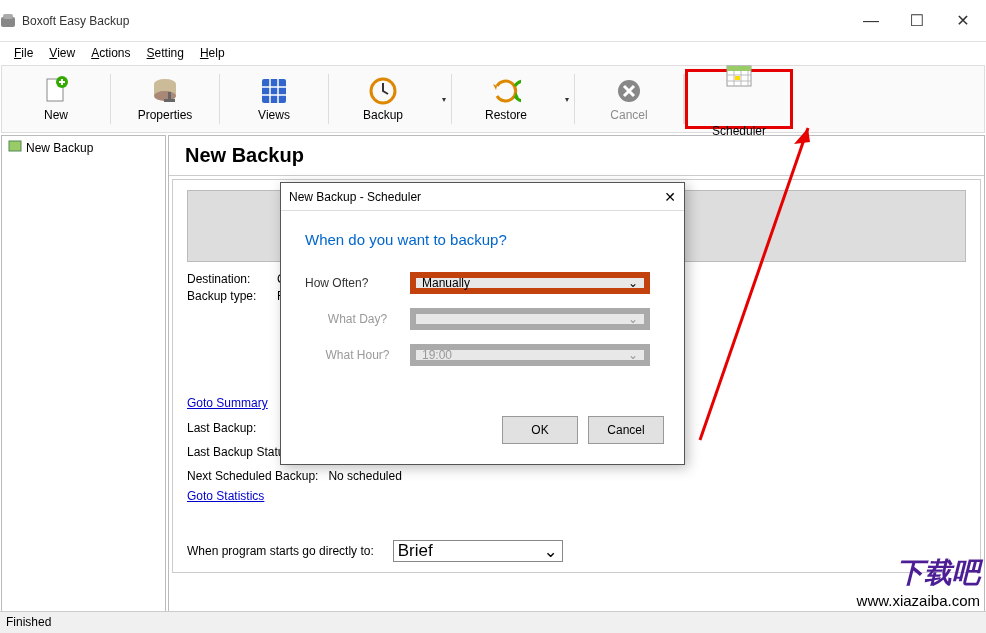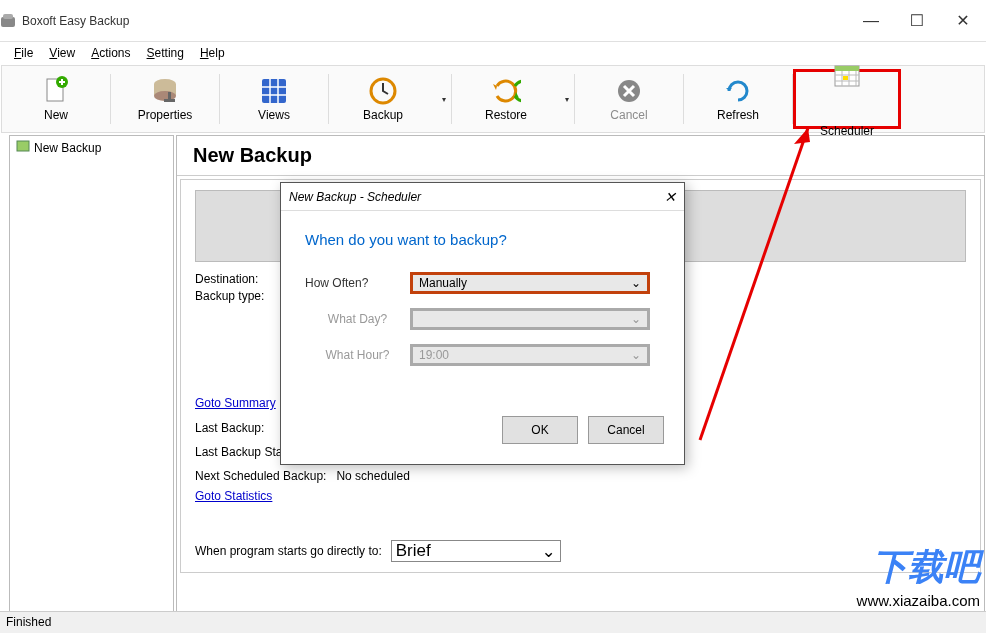--- a/index.html
+++ b/index.html
@@ -13,49 +13,49 @@
 .menubar .menu-item { font-size: 12px; color: #000; padding: 2px 8px; cursor: default; }
 .menubar .menu-item .ul { text-decoration: underline; }
 .toolbar { height: 68px; background: #fafafa; border: 1px solid #ddd; margin: 1px 1px 0 1px; display: flex; align-items: center; padding: 4px 0; }
 .tool-btn { width: 108px; height: 60px; display: flex; flex-direction: column; align-items: center; justify-content: center; gap: 2px; }
 .tool-btn.highlighted { border: 3px solid #e60000; gap: 33px; }
 .tool-btn .tb-icon { width: 30px; height: 30px; display: flex; align-items: center; justify-content: center; }
 .tool-btn .tb-label { font-size: 12px; color: #000; }
 .tool-btn.disabled .tb-label { color: #8c8c8c; }
 .tb-sep { width: 1px; height: 50px; background: #ddd; }
 .dropdown-arrow { width: 14px; display: flex; align-items: center; justify-content: center; font-size: 8px; color: #333; align-self: center; }
-.content-area { display: flex; height: 490px; margin: 2px 1px 0 1px; padding-left: 8px; }
+.content-area { display: flex; height: 490px; margin: 2px 1px 0 1px; }
 .sidebar { width: 165px; border: 1px solid #bbb; background: #fff; }
 .sidebar-item { display: flex; align-items: center; padding: 3px 6px; font-size: 12px; gap: 4px; }
 .main-panel { flex: 1; border: 1px solid #bbb; margin-left: 2px; background: #fff; padding: 0; position: relative; }
 .panel-title { font-size: 20px; font-weight: bold; padding: 8px 16px; border-bottom: 1px solid #ccc; }
 .field-area { padding: 10px 14px; }
 .gray-box { height: 72px; background: #ddd; border: 1px solid #bbb; margin-bottom: 10px; }
 .info-row { font-size: 12px; margin-bottom: 3px; }
 .info-row .label { display: inline-block; width: 90px; }
 .link-text { color: #0000cc; text-decoration: underline; font-size: 12px; cursor: default; margin-top: 50px; display: inline-block; }
 .stat-row { font-size: 12px; margin-top: 10px; }
-.bottom-row { margin-top: 36px; font-size: 12px; display: flex; align-items: center; gap: 9px; }
+.bottom-row { margin-top: 36px; font-size: 12px; display: flex; align-items: center; gap: 19px; }
 .select-box { border: 1px solid #888; background: #fff; font-size: 17px; padding: 1px 4px; width: 170px; height: 22px; display: flex; justify-content: space-between; align-items: center; }
 .statusbar { position: absolute; bottom: 0; left: 0; right: 0; height: 22px; background: #f0f0f0; border-top: 1px solid #ccc; font-size: 12px; padding: 3px 6px; }
 .modal { position: absolute; left: 280px; top: 182px; width: 405px; background: #fff; border: 1px solid #555; box-shadow: 3px 3px 12px rgba(0,0,0,0.25); }
-.modal-title { height: 28px; display: flex; align-items: center; padding: 0 8px; font-size: 12px; border-bottom: 1px solid #ddd; font-style: italic; }
+.modal-title { height: 28px; display: flex; align-items: center; padding: 0 8px; font-size: 12px; border-bottom: 1px solid #ddd; }
 .modal-title .close { margin-left: auto; font-size: 14px; cursor: default; }
 .modal-body { padding: 20px 24px; }
 .modal-heading { color: #0066cc; font-size: 15px; margin-bottom: 24px; }
 .form-row { display: flex; align-items: center; margin-bottom: 14px; }
 .form-row .flabel { width: 105px; font-size: 12px; color: #333; }
 .form-row.disabled .flabel { color: #999; text-align: center; }
-.form-row .combo { flex: 1; max-width: 240px; height: 22px; background: #e8e8e8; border: 3px solid #c2410c; font-size: 12px; padding: 2px 6px; display: flex; justify-content: space-between; align-items: center; }
+.form-row .combo { flex: 1; max-width: 240px; height: 22px; background: #e8e8e8; border: 6px solid #c2410c; font-size: 12px; padding: 2px 6px; display: flex; justify-content: space-between; align-items: center; }
 .form-row.disabled .combo { color: #999; border-color: #aaa; }
 .modal-footer { display: flex; justify-content: flex-end; gap: 10px; padding: 16px 20px 20px; }
 .modal-footer .btn { width: 76px; height: 28px; background: #e1e1e1; border: 1px solid #999; font-size: 12px; display: flex; align-items: center; justify-content: center; cursor: default; }
 .arrow-annotation { position: absolute; pointer-events: none; }
 .watermark { position: absolute; right: 6px; bottom: 24px; text-align: right; }
-.watermark .cn { font-size: 36px; font-weight: 900; color: #3b82f6; font-style: italic; margin-top: 8px; }
+.watermark .cn { font-size: 28px; font-weight: 900; color: #4c1d95; font-style: italic; margin-top: 8px; }
 .watermark .url { font-size: 15px; color: #000; background: #fff; }
 </style>
 </head>
 <body>
 
 <div class="titlebar">
   <span class="app-icon">
     <svg viewBox="0 0 16 16">
         <rect x="1" y="4" width="14" height="10" fill="#888" rx="2"></rect>
         <rect x="3" y="1" width="10" height="5" fill="#aaa" rx="2"></rect>
@@ -139,29 +139,20 @@
   <div class="tool-btn disabled">
     <span class="tb-icon">
         <svg viewBox="0 0 30 30">
           <circle cx="15" cy="15" r="11" fill="#888"></circle>
           <path d="M10 10 l10 10 M20 10 l-10 10" stroke="#fff" stroke-width="3"></path>
         </svg>
       </span>
     <span class="tb-label">Cancel</span>
   </div>
   <div class="tb-sep"></div>
-  <div class="tool-btn">
-    <span class="tb-icon">
-        <svg viewBox="0 0 30 30">
-          <path d="M6 15 A9 9 0 1 1 15 24" fill="none" stroke="#28c" stroke-width="3"></path>
-          <path d="M3 12 l3 3 l3 -3z" fill="#28c"></path>
-        </svg>
-      </span>
-    <span class="tb-label">Refresh</span>
-  </div>
   <div class="tb-sep"></div>
   <div class="tool-btn highlighted">
     <span class="tb-icon">
         <svg viewBox="0 0 30 30">
           <rect x="3" y="5" width="24" height="20" fill="#fff" stroke="#999"></rect>
           <rect x="3" y="5" width="24" height="5" fill="#9c6"></rect>
           <path d="M3 14h24 M3 20h24 M10 10v15 M17 10v15 M24 10v15" stroke="#bbb"></path>
           <rect x="11" y="15" width="5" height="4" fill="#fd0"></rect>
         </svg>
       </span>

